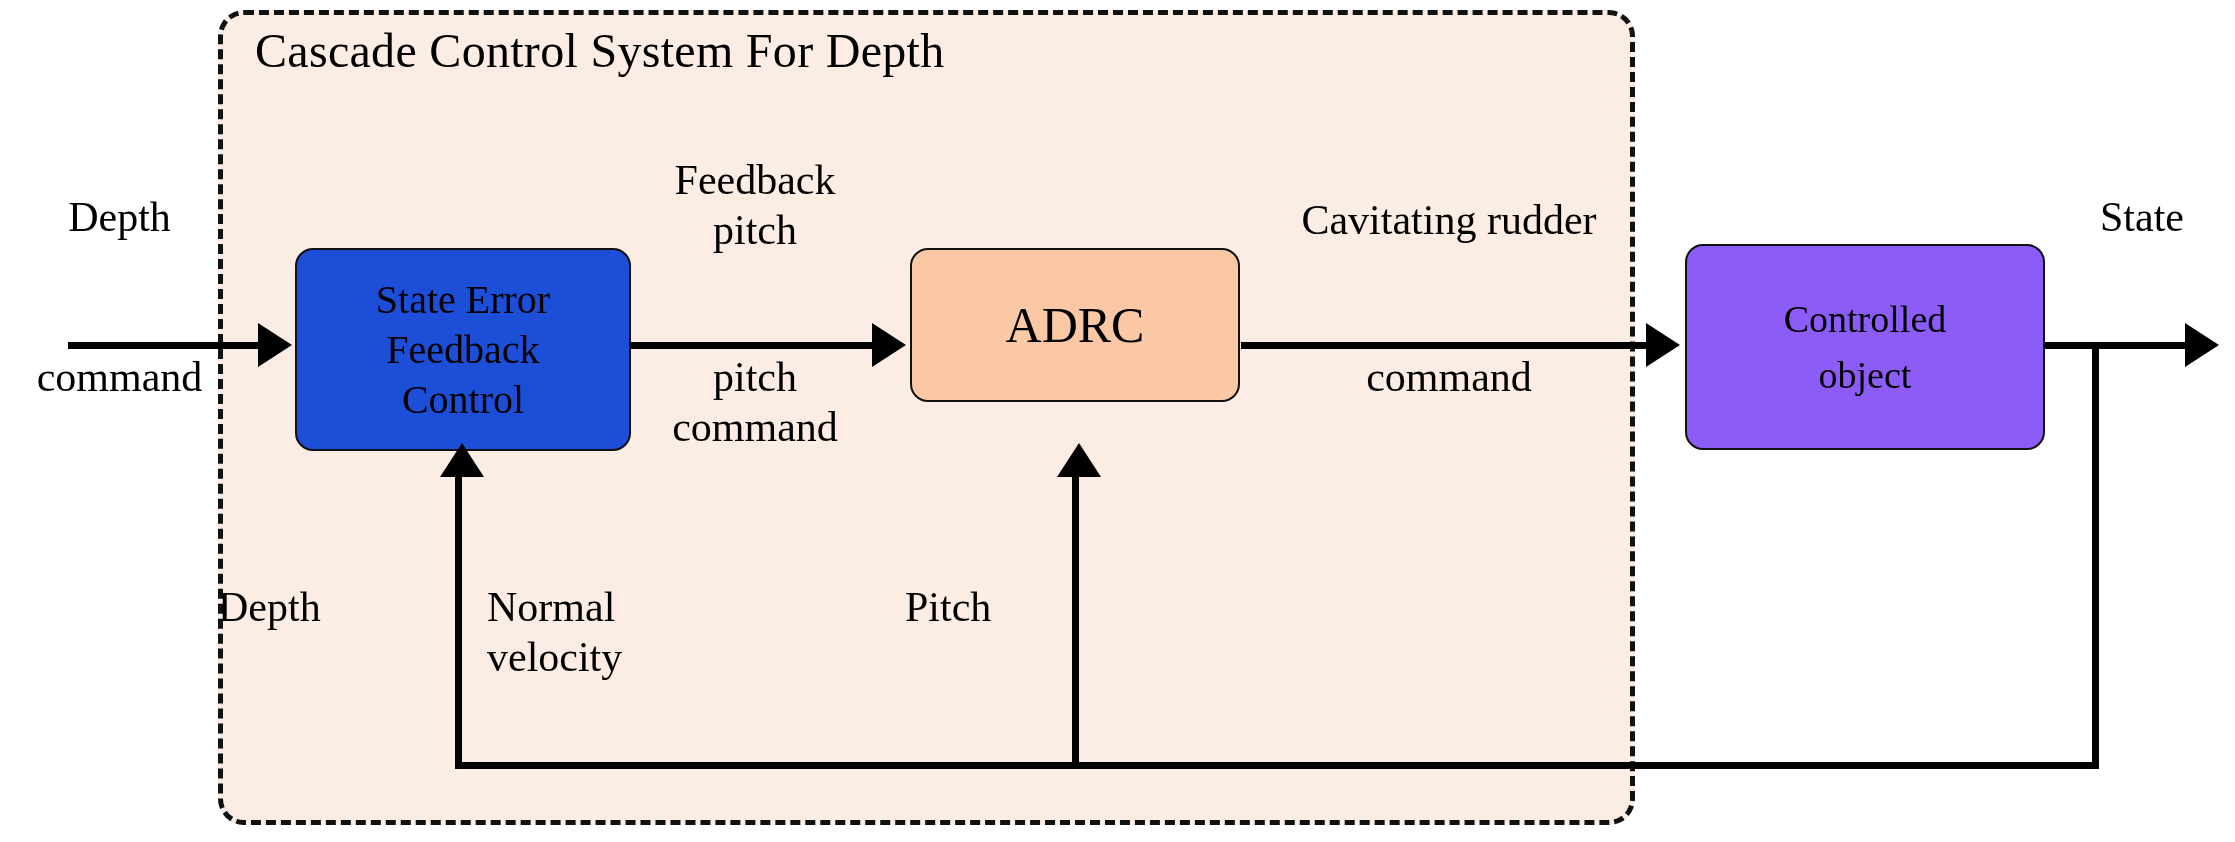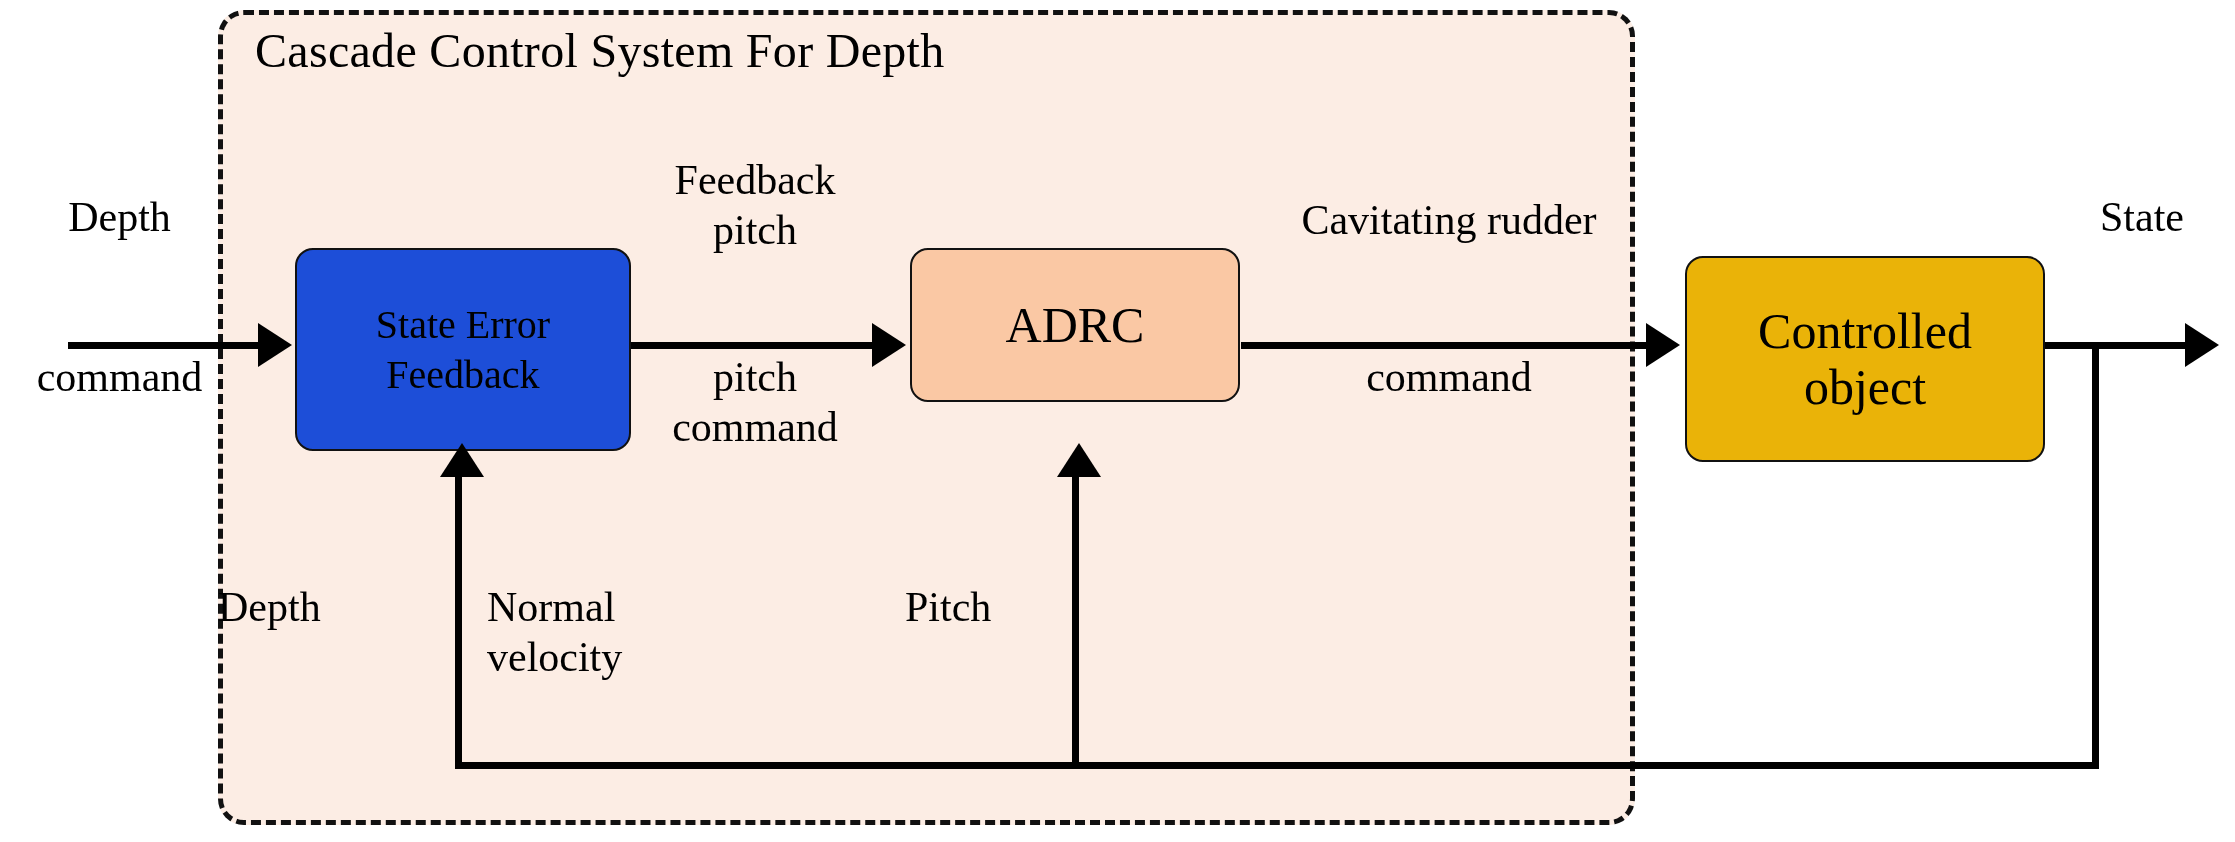--- a/index.html
+++ b/index.html
@@ -57,24 +57,23 @@
   .block-adrc{
     left:910px; top:248px;
     width:330px; height:154px;
     background:#FAC8A4;
     font-size:50px;
     line-height:58px;
   }
   .block-plant{
     left:1685px; top:244px;
     width:360px; height:206px;
-    background:#eab308;
-    font-size:50px;
+    background:#8b5cf6;
+    font-size:38px;
     line-height:56px;
-    margin-top:12px;
   }
   .block-lines{ padding:0 6px; }
   .block-lines span{ display:block; }
   
   .hline{
     position:absolute;
     height:7px;
     background:#000000;
   }
   .vline{
@@ -122,20 +121,21 @@
   <div class="label center" style="left:12px; top:352px; width:215px;">
     <span>command</span>
   </div>
   <div class="hline" style="left:68px; top:342px; width:200px;"></div>
   <div class="arrow-r" style="left:258px; top:323px;"></div>
 
   <div class="block block-ctrl">
     <div class="block-lines">
       <span>State Error</span>
       <span>Feedback</span>
+      <span>Control</span>
     </div>
   </div>
 
   <div class="hline" style="left:631px; top:342px; width:250px;"></div>
   <div class="arrow-r" style="left:872px; top:323px;"></div>
 
   <div class="label center" style="left:640px; top:155px; width:230px;">
     <span>Feedback</span>
     <span>pitch</span>
   </div>

